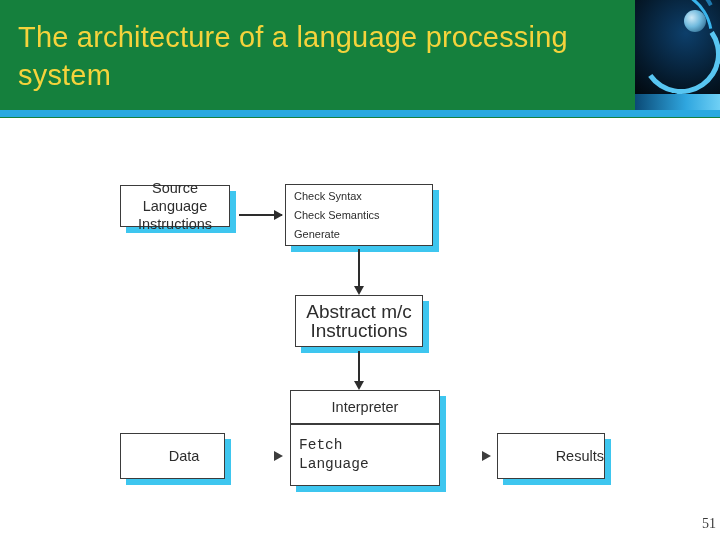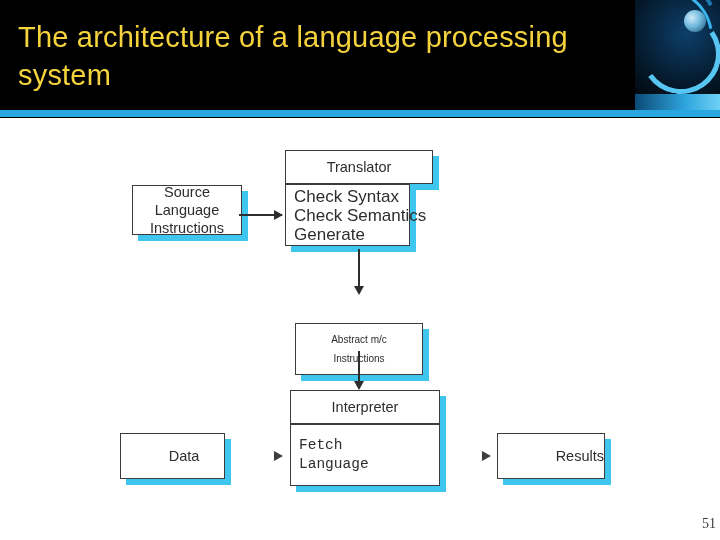--- a/index.html
+++ b/index.html
@@ -15,21 +15,21 @@
     position: relative;
   }
 
   
   .header {
     position: absolute;
     left: 0;
     top: 0;
     width: 720px;
     height: 118px;
-    background: #000000;
+    background: #15803d;
   }
   .header-title {
     position: absolute;
     left: 18px;
     top: 18px;
     width: 610px;
     color: #f5d33c;
     font-size: 29px;
     line-height: 38px;
     font-weight: normal;
@@ -127,24 +127,24 @@
   }
   .node.left-text {
     display: flex;
     flex-direction: column;
     align-items: flex-start;
     justify-content: center;
     padding-left: 8px;
   }
 
   
-  #node-source   { left: 132px; top: 67px;  width: 110px; height: 50px; font-size: 14.5px; line-height: 18px; }
+  #node-source   { left: 120px; top: 67px;  width: 110px; height: 42px; font-size: 14.5px; line-height: 18px; }
   #node-translator { left: 285px; top: 32px; width: 148px; height: 34px; font-size: 14.5px; }
-  #node-translator-body { left: 285px; top: 66px; width: 125px; height: 62px; font-size: 17px; line-height: 19px; }
-  #node-abstract { left: 295px; top: 177px; width: 128px; height: 52px; font-size: 10px; line-height: 19px; margin-top: 28px; }
+  #node-translator-body { left: 285px; top: 66px; width: 148px; height: 62px; font-size: 11px; line-height: 19px; }
+  #node-abstract { left: 295px; top: 177px; width: 128px; height: 52px; font-size: 19px; line-height: 19px; }
   #node-interp   { left: 290px; top: 272px; width: 150px; height: 34px; font-size: 14.5px; }
   #node-interp-body { left: 290px; top: 306px; width: 150px; height: 62px; font-size: 14.5px; line-height: 19px; font-family: Liberation Mono, monospace; }
   #node-data     { left: 120px; top: 315px; width: 105px; height: 46px; font-size: 14.5px; padding-left: 23px; }
   #node-results  { left: 497px; top: 315px; width: 108px; height: 46px; font-size: 14.5px; align-items: flex-end; }
 
   
   .arrow-h {
     position: absolute;
     height: 2px;
     background: #2d2d2d;
@@ -217,23 +217,20 @@
 <div class="diagram">
 
   <div class="node centered" id="node-source">
     <div class="line">Source</div>
     <div class="line">Language</div>
     <div class="line">Instructions</div>
   </div>
 
   <div class="arrow-h" id="arrow-source-translator"></div>
 
-  <div class="node centered" id="node-translator">
-    <div class="line">Translator</div>
-  </div>
   <div class="node left-text" id="node-translator-body">
     <div class="line">Check Syntax</div>
     <div class="line">Check Semantics</div>
     <div class="line">Generate</div>
   </div>
 
   <div class="arrow-v" id="arrow-translator-abstract"></div>
 
   <div class="node centered" id="node-abstract">
     <div class="line">Abstract m/c</div>

